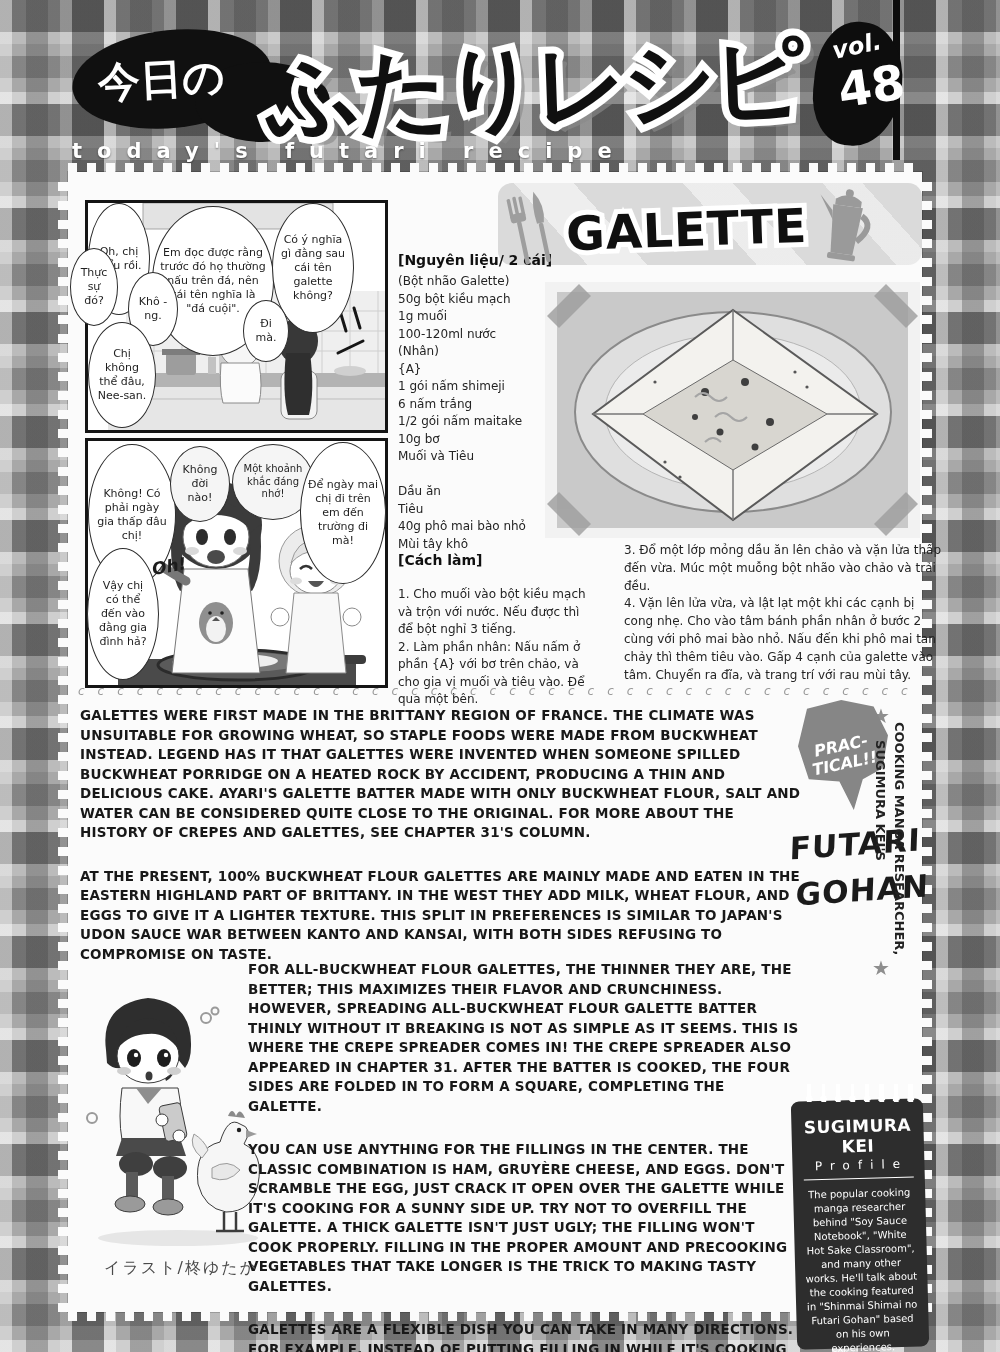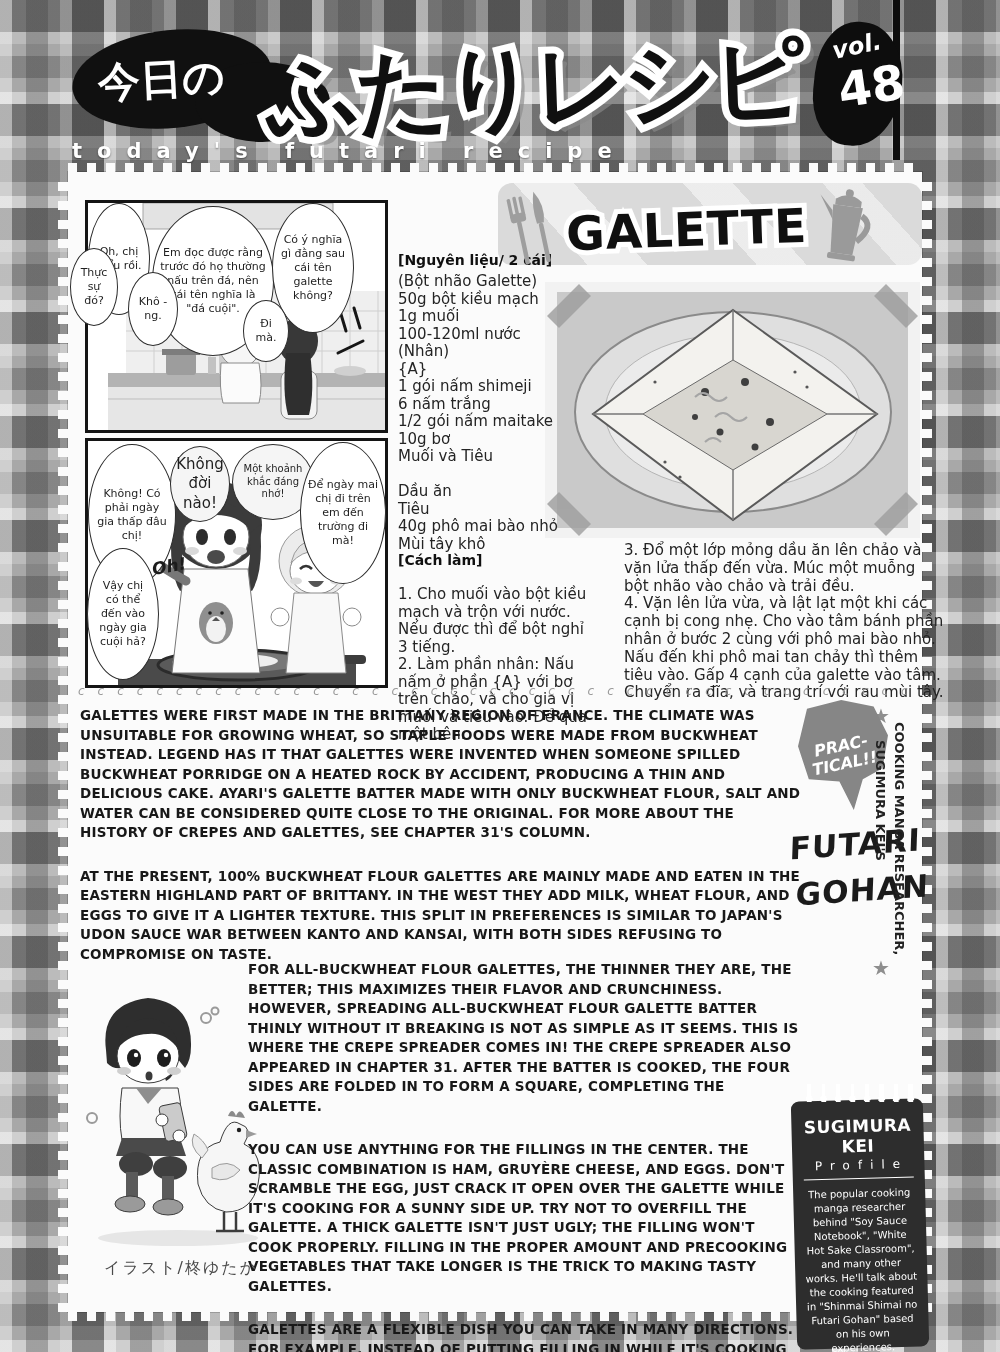--- a/index.html
+++ b/index.html
@@ -14,21 +14,21 @@
   .perfH{background:repeating-linear-gradient(90deg,#fbfbfb 0 9px,transparent 9px 19px);}
   .perfV{background:repeating-linear-gradient(0deg,#fbfbfb 0 9px,transparent 9px 19px);}
   .panel{position:absolute;background:#fff;border:3px solid #141414;box-sizing:border-box;overflow:hidden;z-index:2;}
   .panel svg{position:absolute;left:0;top:0;}
   .bubble{position:absolute;background:#fff;border:1.6px solid #2c2c2c;border-radius:50%;
     display:flex;align-items:center;justify-content:center;text-align:center;
     padding:10px 7px;font-size:11px;line-height:1.28;color:#1f1f1f;box-sizing:border-box;z-index:4;}
   .tone{background:#f5f5f5;}
   .capbox{position:absolute;background:#fff;border:2px solid #121212;display:flex;align-items:center;justify-content:center;
     text-align:center;font-size:14px;line-height:1.5;color:#161616;box-sizing:border-box;z-index:4;padding:4px;}
-  .vn{position:absolute;font-size:15px;line-height:17.5px;color:#242424;white-space:pre-line;z-index:3;}
+  .vn{position:absolute;font-size:12px;line-height:17.5px;color:#242424;white-space:pre-line;z-index:3;}
   .vnh{position:absolute;font-weight:bold;font-size:14px;color:#101010;z-index:3;}
   .para{font-weight:bold;font-size:13.5px;line-height:19.5px;letter-spacing:.2px;color:#181818;margin:0 0 24px 0;}
   .colblock{position:absolute;z-index:3;}
   .divider{position:absolute;font-style:italic;font-size:12px;color:#9a9a9a;letter-spacing:13px;overflow:hidden;white-space:nowrap;z-index:3;}
   .star{position:absolute;font-size:20px;color:#8e8e8e;z-index:3;}
   .vtext{position:absolute;writing-mode:vertical-rl;font-weight:bold;font-size:13px;line-height:1.5;color:#222;white-space:pre-line;z-index:3;}
   .profile{position:absolute;background:#2d2d2d;border-radius:8px;color:#fff;transform:rotate(-1.5deg);z-index:5;text-align:center;box-sizing:border-box;}
   .profile .name{font-size:17px;font-weight:bold;letter-spacing:.5px;margin-top:16px;}
   .profile .plabel{font-size:12px;letter-spacing:8px;margin:2px 0 6px 6px;}
   .profile .rule{border-top:1.6px solid #fff;width:84%;margin:0 auto 8px auto;}
@@ -114,20 +114,21 @@
       </g>
       <ellipse cx="262" cy="168" rx="16" ry="5" fill="#d0d0d0"></ellipse>
     </svg>
   </div>
   <div class="bubble" style="left:88px;top:203px;width:62px;height:112px;">Oh, chị hiểu rồi.</div>
   <div class="bubble" style="left:152px;top:206px;width:122px;height:150px;font-size:11px;">Em đọc được rằng trước đó họ thường nấu trên đá, nên cái tên nghĩa là "đá cuội".</div>
   <div class="bubble" style="left:272px;top:203px;width:82px;height:130px;">Có ý nghĩa gì đằng sau cái tên galette không?</div>
   <div class="bubble" style="left:70px;top:248px;width:48px;height:78px;">Thực sự đó?</div>
   <div class="bubble" style="left:128px;top:272px;width:50px;height:74px;">Khô -ng.</div>
   <div class="bubble" style="left:243px;top:300px;width:46px;height:62px;">Đi mà.</div>
+  <div class="bubble" style="left:88px;top:322px;width:68px;height:106px;">Chị không thể đâu, Nee-san.</div>
 
   <div class="panel" style="left:85px;top:438px;width:303px;height:250px;">
     <svg width="298" height="245" viewBox="0 0 298 245">
       <rect width="298" height="245" fill="#ffffff"></rect>
       <rect x="30" y="218" width="238" height="27" fill="#4a4a4a"></rect>
       <rect x="226" y="214" width="52" height="9" rx="4" fill="#3c3c3c"></rect>
       <ellipse cx="150" cy="224" rx="80" ry="15" fill="#5a5a5a" stroke="#2b2b2b" stroke-width="3"></ellipse>
       <ellipse cx="150" cy="221" rx="66" ry="10" fill="#787878"></ellipse>
       <ellipse cx="150" cy="220" rx="40" ry="7" fill="#eeeeee"></ellipse>
       <ellipse cx="128" cy="84" rx="46" ry="44" fill="#3b3b3b"></ellipse>
@@ -157,24 +158,24 @@
       <path d="M232 128 Q238 122 244 128" stroke="#333333" stroke-width="2.5" fill="none"></path>
       <ellipse cx="208" cy="140" rx="6" ry="3.5" fill="#dcdcdc"></ellipse>
         <ellipse cx="248" cy="140" rx="6" ry="3.5" fill="#dcdcdc"></ellipse>
       <path d="M220 140 Q228 152 236 140 Z" fill="#555555"></path>
       <path d="M206 152 L250 152 L258 232 L198 232 Z" fill="#f8f8f8" stroke="#8a8a8a"></path>
       <circle cx="192" cy="176" r="9" fill="#ffffff" stroke="#8a8a8a"></circle>
       <circle cx="264" cy="176" r="9" fill="#ffffff" stroke="#8a8a8a"></circle>
     </svg>
   </div>
   <div class="bubble" style="left:88px;top:444px;width:88px;height:142px;">Không! Có phải ngày gia thấp đâu chị!</div>
-  <div class="bubble tone" style="left:170px;top:446px;width:60px;height:76px;font-size:15px;">Không đời nào!</div>
+  <div class="bubble tone" style="left:170px;top:446px;width:60px;height:76px;font-size:11px;">Không đời nào!</div>
   <div class="bubble tone" style="left:232px;top:444px;width:82px;height:76px;font-size:10px;">Một khoảnh khắc đáng nhớ!</div>
   <div class="bubble" style="left:300px;top:442px;width:86px;height:142px;">Để ngày mai chị đi trên em đến trường đi mà!</div>
-  <div class="bubble" style="left:87px;top:548px;width:72px;height:132px;">Vậy chị có thể đến vào ngày gia cuội hả?</div>
+  <div class="bubble" style="left:87px;top:548px;width:72px;height:132px;">Vậy chị có thể đến vào đằng gia đình hả?</div>
   <div class="ohmark" style="left:152px;top:556px;">Oh!</div>
 
   <div class="vnh" style="left:398px;top:252px;">[Nguyên liệu/ 2 cái]</div>
   <div class="vn" style="left:398px;top:273px;width:192px;">(Bột nhão Galette)
 50g bột kiều mạch
 1g muối
 100-120ml nước
 (Nhân)
 {A}
 1 gói nấm shimeji

